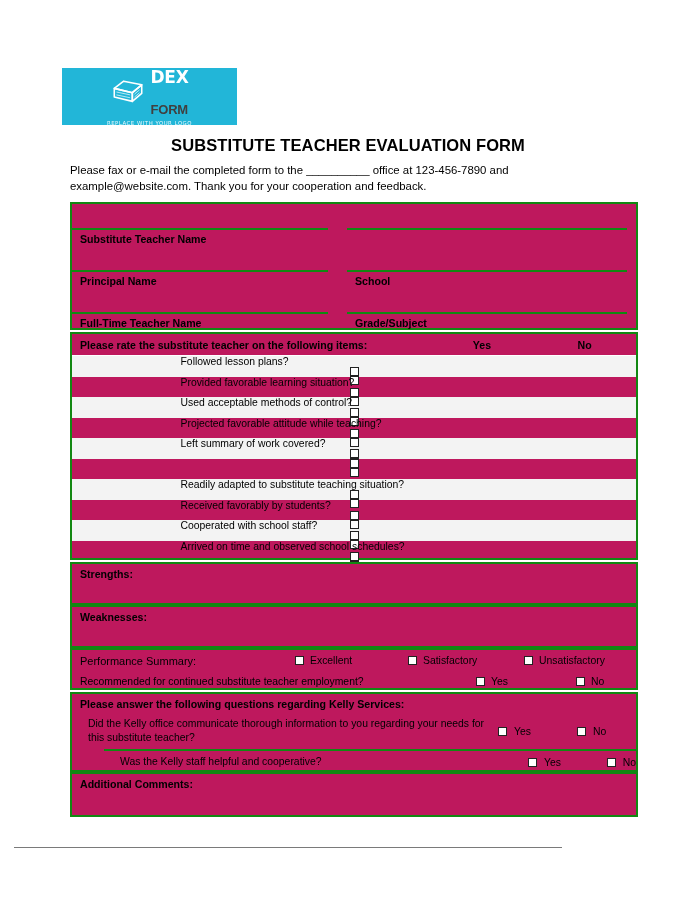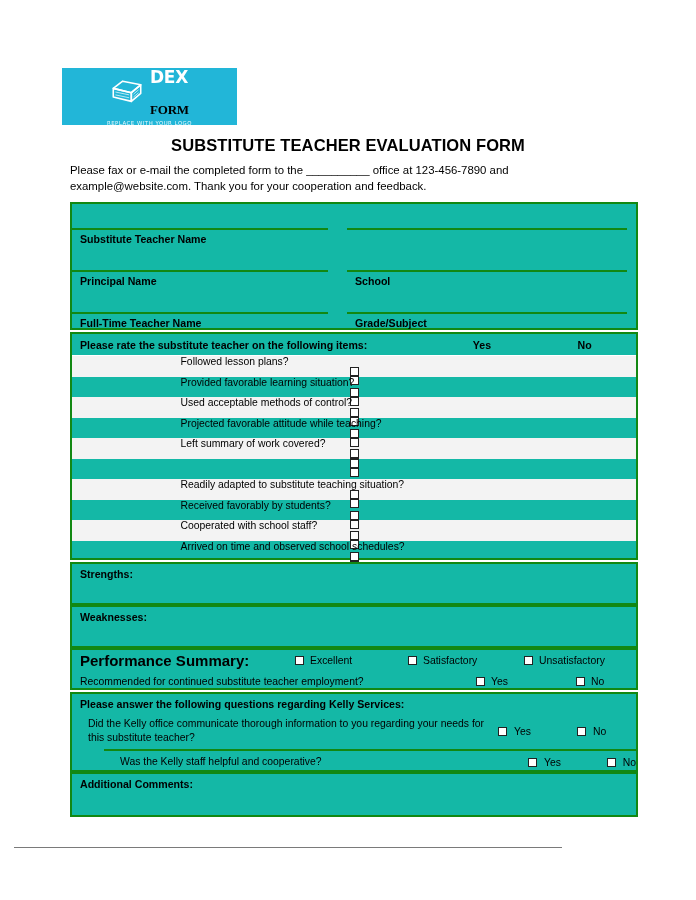--- a/index.html
+++ b/index.html
@@ -60,24 +60,24 @@
     line-height: 1;
   }
   .logo-dex {
     font-family: "DejaVu Sans", sans-serif;
     font-weight: bold;
     font-size: 17px;
     color: #ffffff;
     letter-spacing: -0.3px;
   }
   .logo-form {
-    font-family: Liberation Serif, serif;
+    font-family: Liberation Sans, sans-serif;
     font-weight: bold;
     font-size: 13px;
-    color: #000000;
+    color: #404040;
     letter-spacing: -0.2px;
     margin-top: 17px;
   }
   .logo-tagline {
     font-family: "DejaVu Sans", sans-serif;
     font-size: 5.4px;
     color: #e8f8fc;
     letter-spacing: 0.5px;
     margin-top: 4px;
     text-align: center;
@@ -103,21 +103,21 @@
     line-height: 15.5px;
   }
 
   
   .block {
     position: absolute;
     left: 70px;
     width: 568px;
     border: 2.5px solid #128812;
     box-sizing: border-box;
-    background: #14b8a6;
+    background: #be185d;
   }
 
   
   #identity-block { top: 202px; height: 128px; }
   .id-row {
     position: relative;
     height: 42px;
     display: flex;
   }
   .id-row + .id-row { }
@@ -208,22 +208,22 @@
 
   
   #performance-block { top: 648px; height: 42px; }
   .perf-row1 {
     display: flex;
     align-items: center;
     height: 21px;
     padding-left: 8px;
   }
   .perf-title {
-    font-size: 15px;
-    font-weight: bold;
+    font-size: 11px;
+    font-weight: normal;
     width: 215px;
   }
   .perf-opt {
     display: flex;
     align-items: center;
     gap: 6px;
     font-size: 10.4px;
   }
   .perf-opt.o1 { width: 113px; }
   .perf-opt.o2 { width: 116px; }

